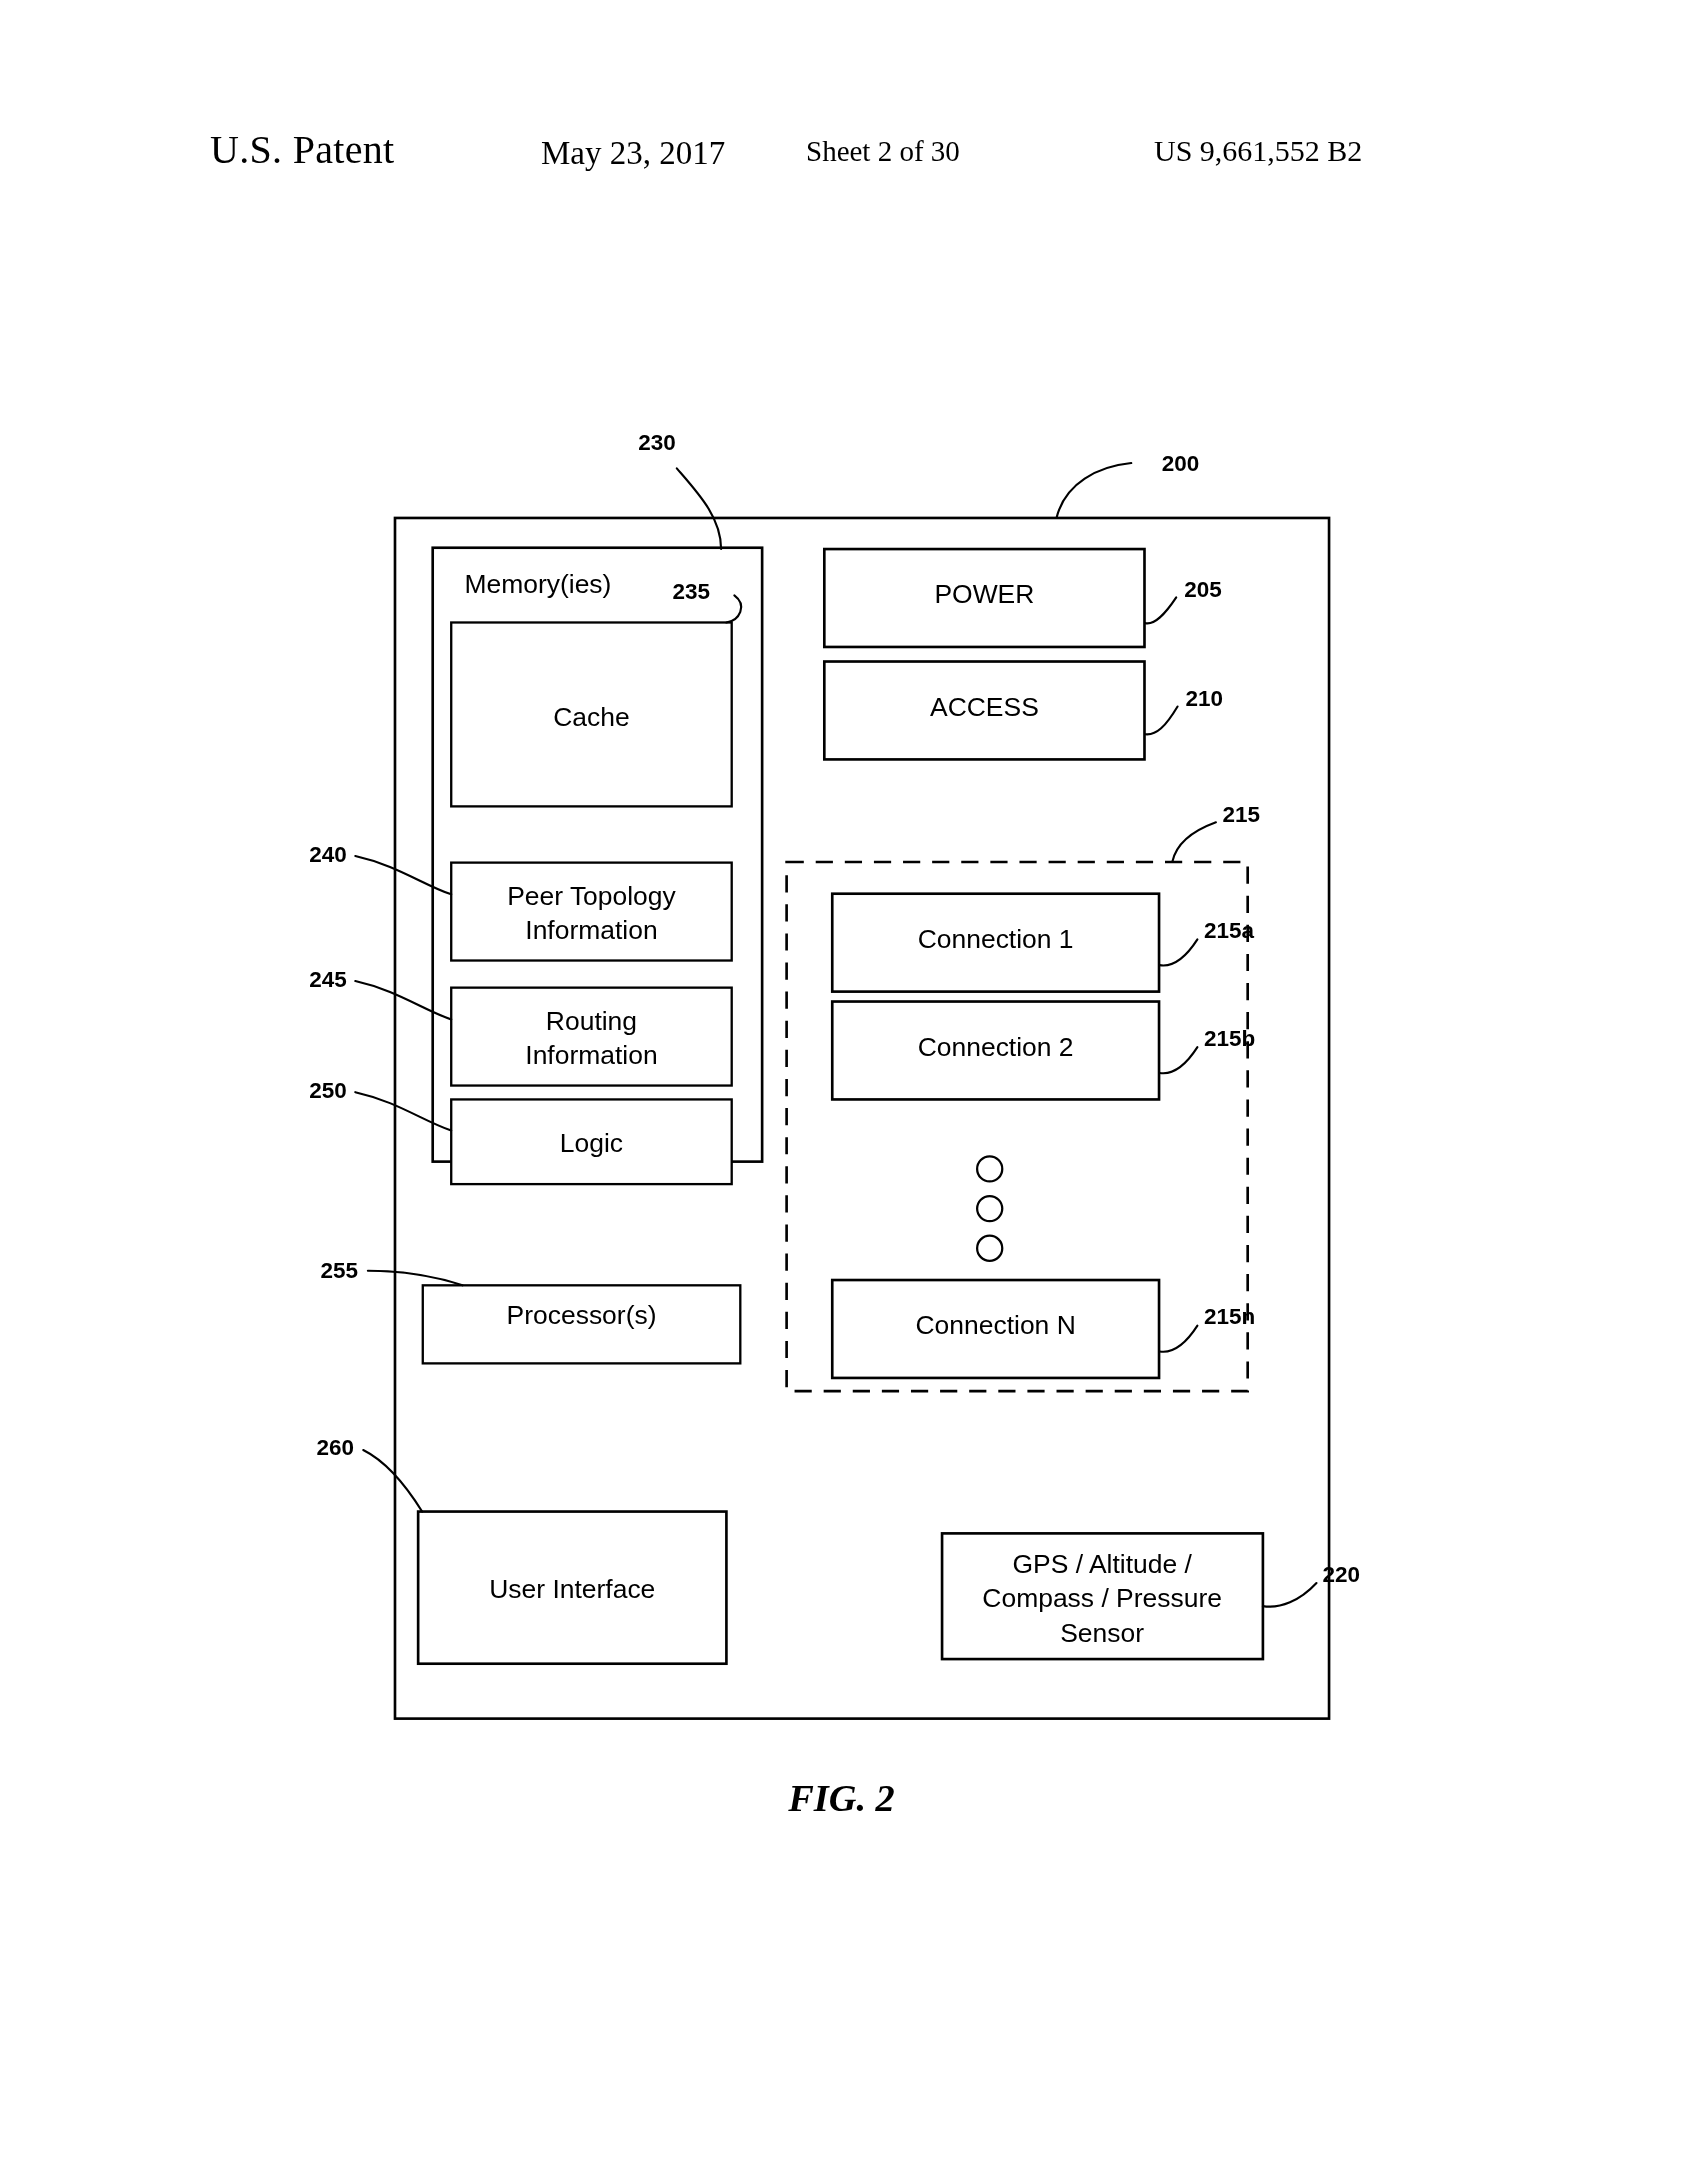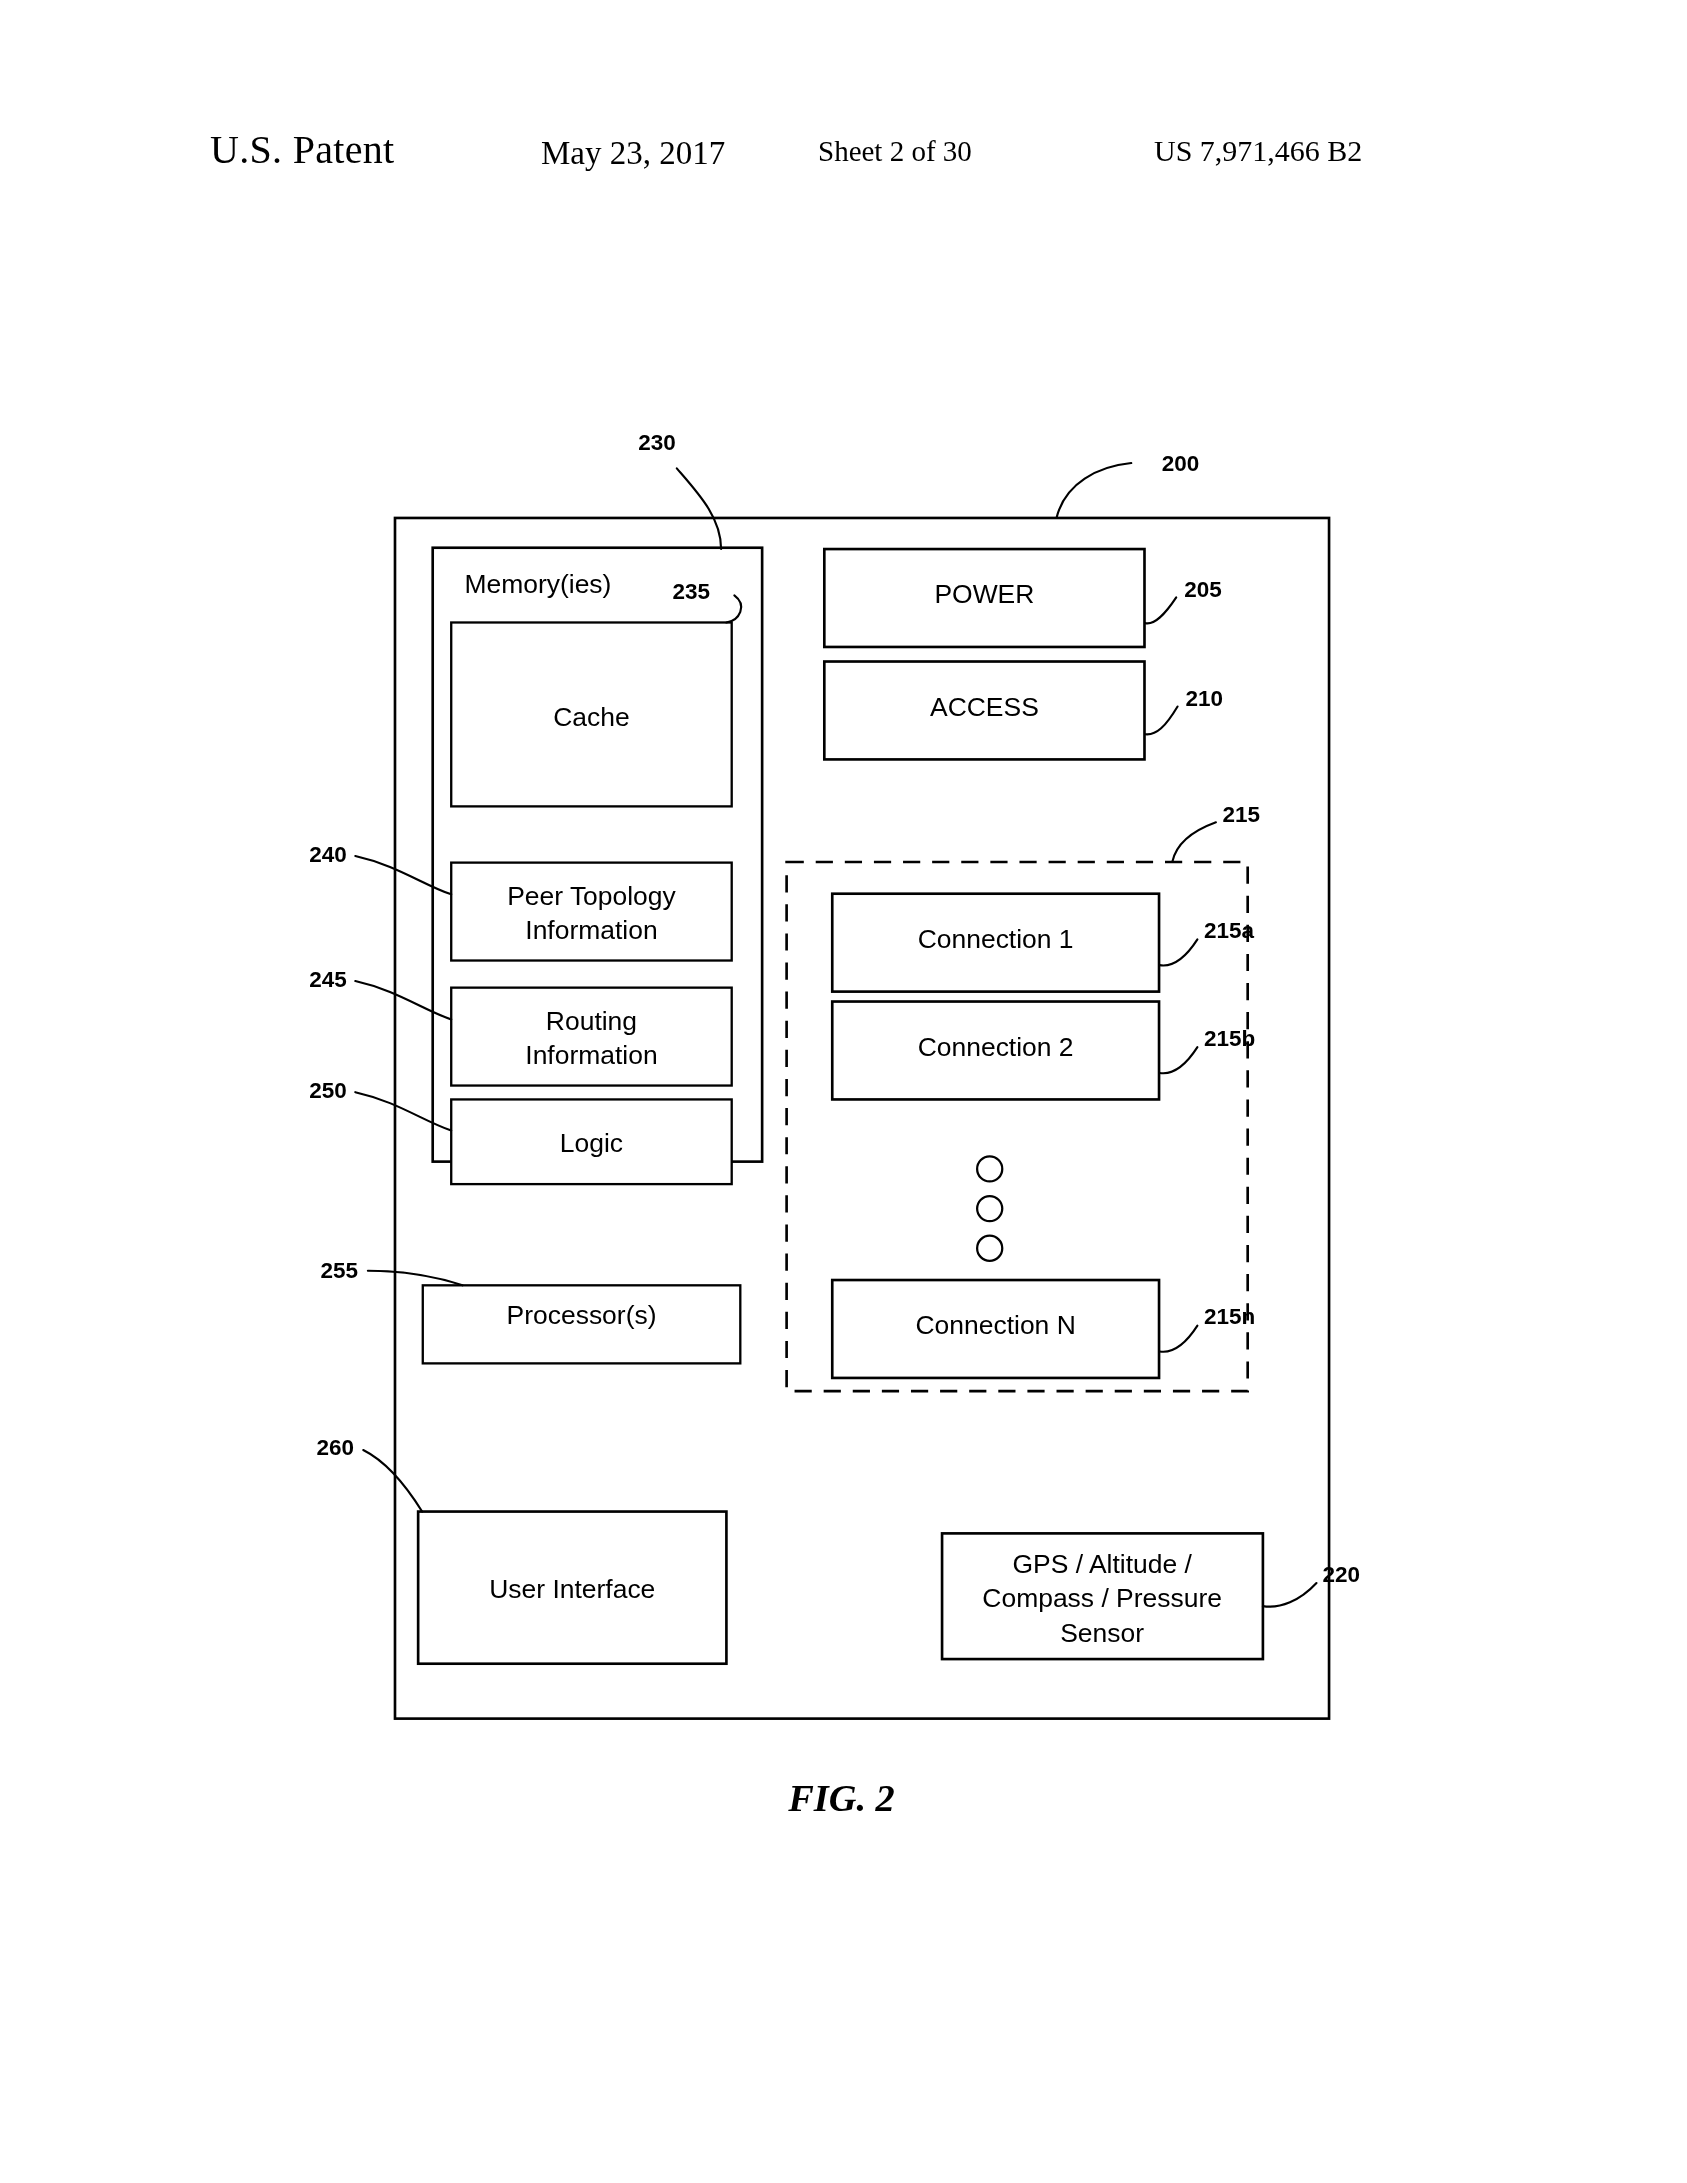--- a/index.html
+++ b/index.html
@@ -38,21 +38,20 @@
   }
   #hdr-date {
     left: 541px;
     top: 9.3px;
     font-size: 33px;
   }
   #hdr-sheet {
     left: 806px;
     top: 9.3px;
     font-size: 29px;
-    margin-left: 12px;
   }
   #hdr-number {
     left: 1154px;
     top: 8px;
     font-size: 30px;
   }
 
   
   #figure-wrap {
     position: absolute;
@@ -115,21 +114,21 @@
     fill: #000000;
   }
 </style>
 </head>
 <body>
 
 <div class="patent-header">
   <div class="hdr-item" id="hdr-office">U.S. Patent</div>
   <div class="hdr-item" id="hdr-date">May 23, 2017</div>
   <div class="hdr-item" id="hdr-sheet">Sheet 2 of 30</div>
-  <div class="hdr-item" id="hdr-number">US 7,971,466 B2</div>
+  <div class="hdr-item" id="hdr-number">US 9,661,552 B2</div>
 </div>
 
 <div id="figure-wrap">
 <svg id="diagram" viewBox="0 0 2550 3300" xmlns="http://www.w3.org/2000/svg">
 
   <rect class="box" x="597" y="783" width="1412" height="1815"></rect>
 
   <rect class="box" x="654" y="828" width="498" height="928"></rect>
   <text class="blk" x="702" y="896">Memory(ies)</text>
 

